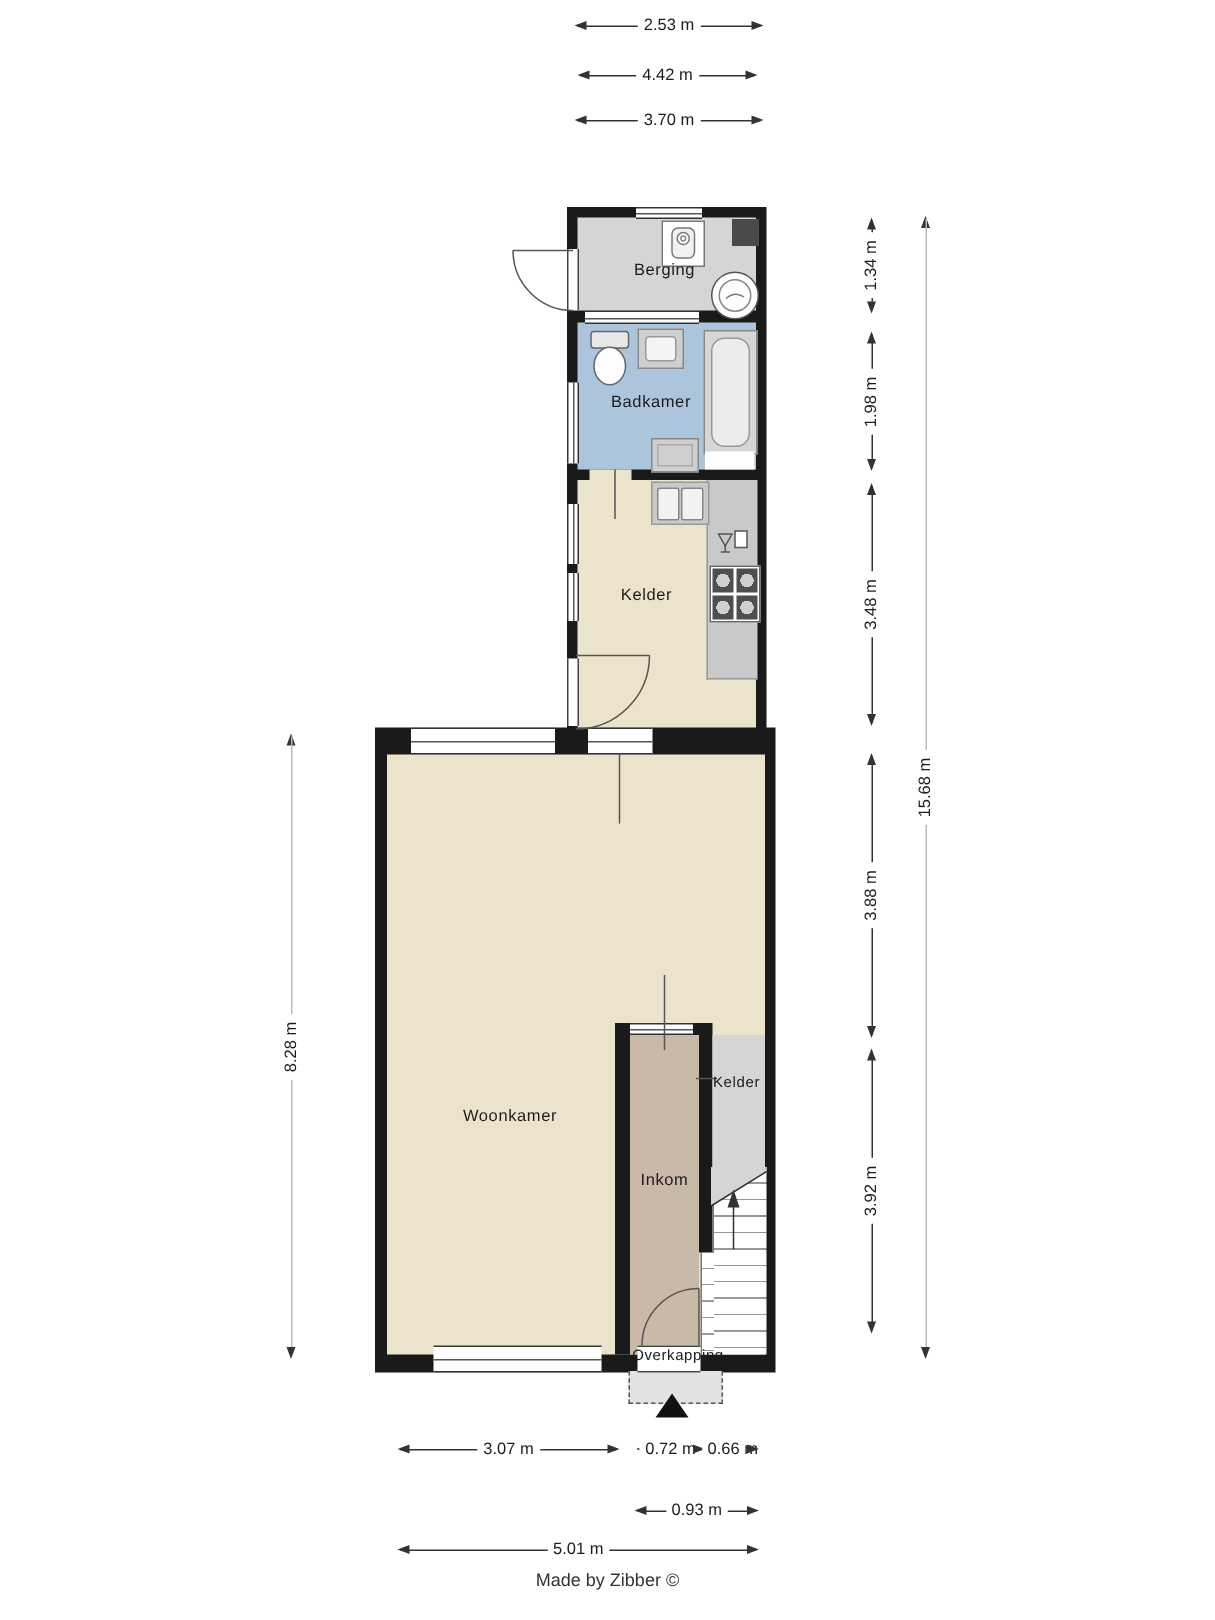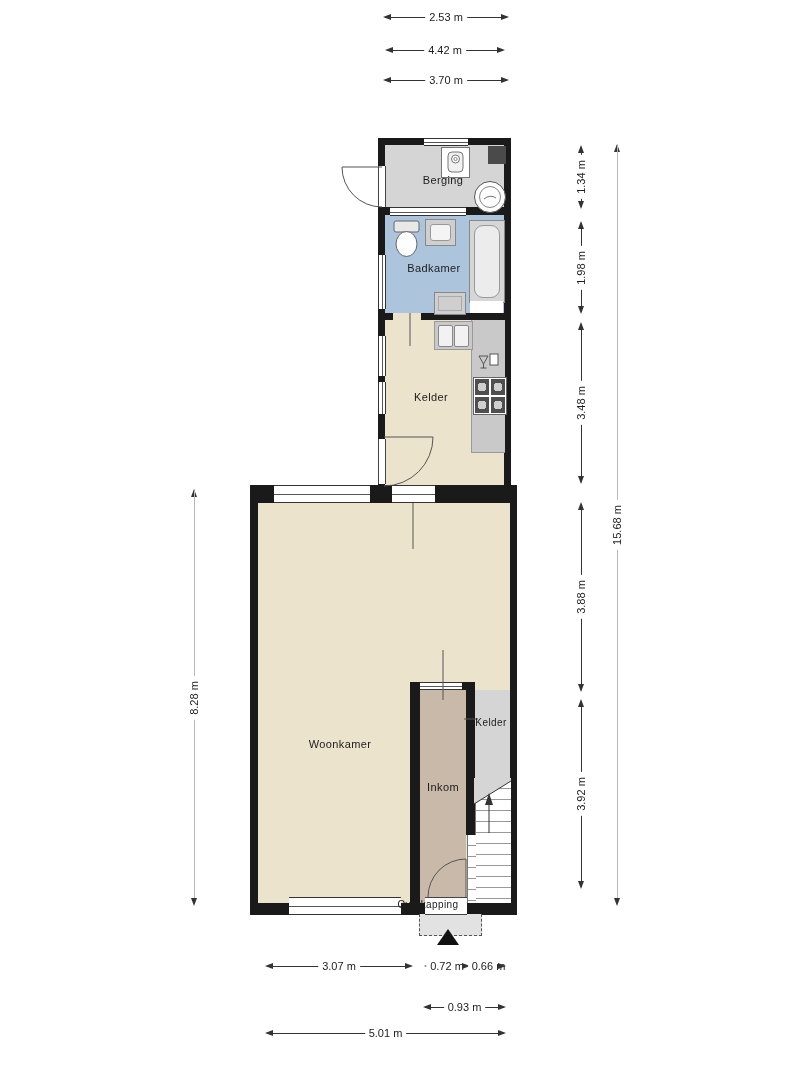--- a/index.html
+++ b/index.html
@@ -241,18 +241,19 @@
     <line x1="489" y1="833" x2="489" y2="802" stroke="#333" stroke-width="1"></line>
     <path d="M485,805 L493,805 L489,793 Z" fill="#333"></path>
   </svg>
 
   <span class="rlabel" style="left:443px;top:180px">Berging</span>
   <span class="rlabel" style="left:434px;top:268px">Badkamer</span>
   <span class="rlabel" style="left:431px;top:397px">Kelder</span>
   <span class="rlabel" style="left:340px;top:744px">Woonkamer</span>
   <span class="rlabel" style="left:443px;top:787px">Inkom</span>
   <span class="rlabel small" style="left:491px;top:722px">Kelder</span>
-  <span class="rlabel small" style="left:428px;top:904px">Overkapping</span>
+  <span class="rlabel small" style="left:452px;top:904px">Overkapping</span>
 
   <div class="north" style="left:437px;top:929px"></div>
 
+  <div class="credit">Made by Zibber ©</div>
 
 </div>
 
 </body></html>

